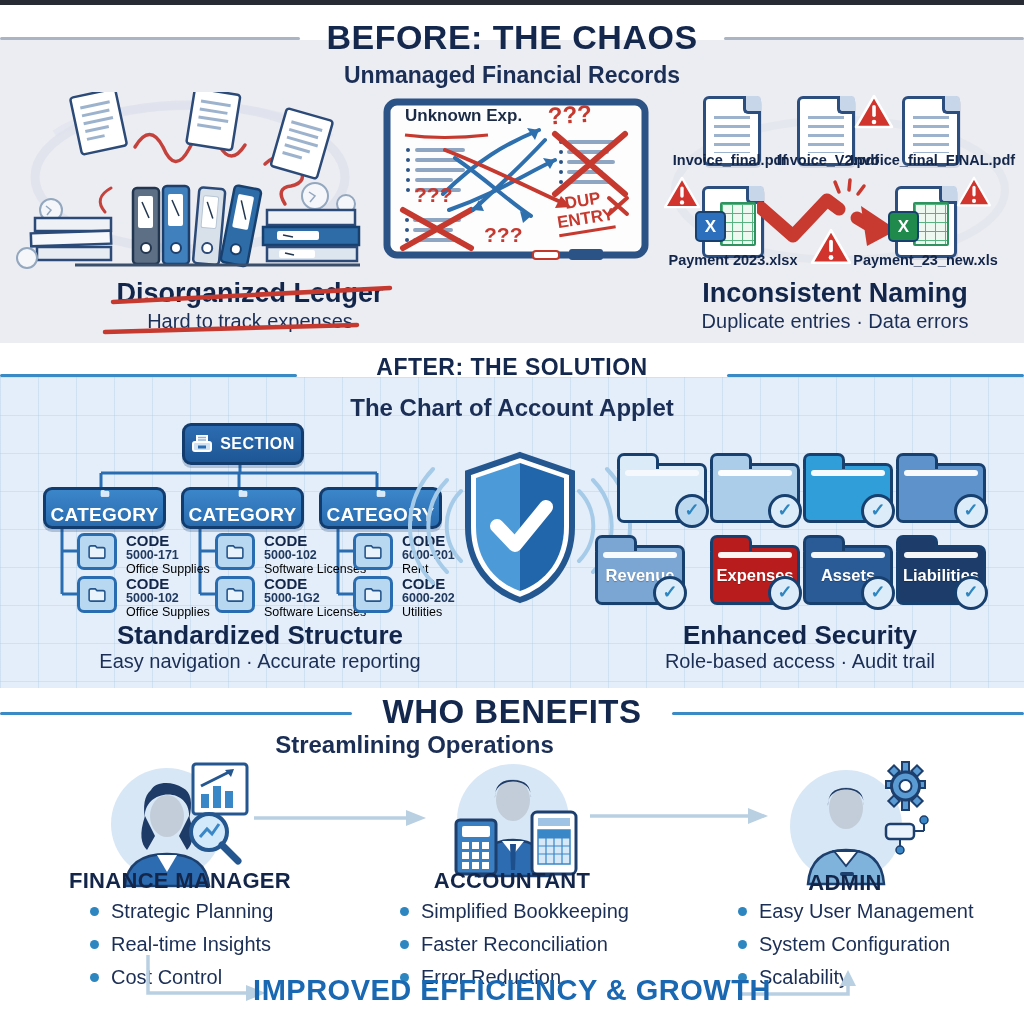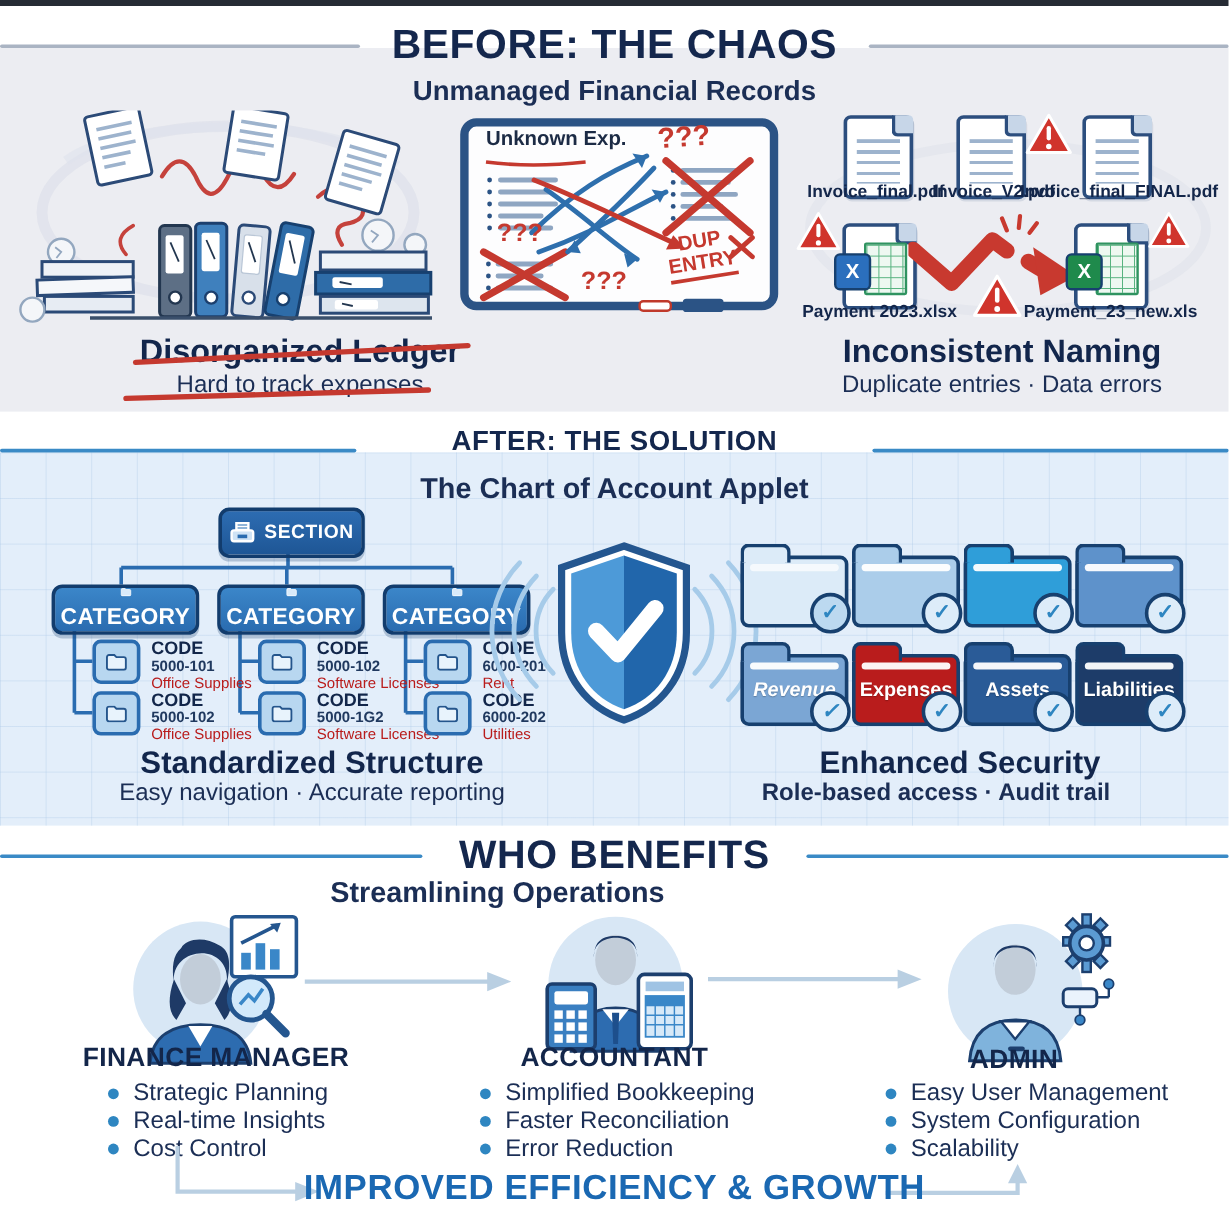--- a/index.html
+++ b/index.html
@@ -31,33 +31,33 @@
   
   .nodebox{position:absolute;display:flex;align-items:center;justify-content:center;gap:7px;color:#fff;
        font-weight:bold;border-radius:9px;border:3px solid #123c6d;box-shadow:0 3px 0 rgba(18,60,109,.25);}
   .section-box{background:linear-gradient(#2d6cb2,#1e5695);font-size:16px;letter-spacing:.5px;}
   .cat-box{background:linear-gradient(#3b86c9,#2a6cb0);font-size:19px;letter-spacing:.3px;flex-direction:column;}
   .code-node{position:absolute;display:flex;gap:9px;align-items:flex-start;}
   .code-icon{width:34px;height:31px;background:#b8d7f0;border:3px solid #2a6cb0;border-radius:7px;
        display:flex;align-items:center;justify-content:center;flex:0 0 auto;}
   .code-t1{font-size:15px;font-weight:bold;color:#12264a;line-height:15px;}
   .code-t2{font-size:12.5px;color:#20395f;line-height:14px;font-weight:bold;}
-  .code-t3{font-size:12.5px;color:#b91c1c;line-height:14px;}
+  .code-t3{font-size:12.5px;color:#000000;line-height:14px;}
   
   .folder{position:absolute;width:84px;height:54px;border:3px solid #17406f;border-radius:7px;}
   .folder::before{content:"";position:absolute;top:-13px;left:-3px;width:36px;height:13px;background:inherit;
        border:3px solid #17406f;border-bottom:none;border-radius:7px 7px 0 0;}
   .fstrip{position:absolute;left:5px;right:5px;top:4px;height:6px;background:#fff;border-radius:3px;opacity:.95;}
   .flabel{position:absolute;inset:0;display:flex;align-items:center;justify-content:center;
        color:#fff;font-weight:bold;font-size:16.5px;text-shadow:0 1px 1px rgba(0,0,0,.25);}
   .badge{position:absolute;right:-5px;bottom:-8px;width:28px;height:28px;border-radius:50%;background:#ddecf9;
        border:3px solid #17406f;color:#2e86c1;font-weight:bold;font-size:18px;line-height:27px;text-align:center;}
   
   .pname{position:absolute;font-weight:bold;font-size:22px;color:#13264a;text-align:center;letter-spacing:.3px;}
-  .plist{position:absolute;display:flex;flex-direction:column;gap:0;}
+  .plist{position:absolute;display:flex;flex-direction:column;gap:10px;}
   .prow{display:flex;align-items:center;gap:12px;font-size:20px;color:#1b2e55;}
   .dot{width:9px;height:9px;border-radius:50%;background:#2e86c1;flex:0 0 auto;}
   .wbtext{position:absolute;font-weight:bold;color:#1c2b45;}
   .red{color:#c5392f;}
   .footer-text{position:absolute;left:0;width:1024px;text-align:center;font-weight:bold;font-size:29px;
        color:#1a68b2;letter-spacing:.5px;}
 </style>
 </head>
 <body>
 
@@ -309,21 +309,21 @@
   </div>
 
   <div class="code-node" style="left:77px;top:533px;">
     <span class="code-icon">
         <svg width="18" height="14" viewBox="0 0 20 16">
           <path d="M1,3 a2,2 0 0 1 2,-2 h5 l2,2 h7 a2,2 0 0 1 2,2 v8 a2,2 0 0 1 -2,2 h-14 a2,2 0 0 1 -2,-2 z" fill="#e8f3fc" stroke="#24558c" stroke-width="1.8"></path>
         </svg>
       </span>
     <span>
         <div class="code-t1">CODE</div>
-        <div class="code-t2">5000-101</div>
+        <div class="code-t2">5000-171</div>
         <div class="code-t3">Office Supplies</div>
       </span>
   </div>
   <div class="code-node" style="left:77px;top:576px;">
     <span class="code-icon">
         <svg width="18" height="14" viewBox="0 0 20 16">
           <path d="M1,3 a2,2 0 0 1 2,-2 h5 l2,2 h7 a2,2 0 0 1 2,2 v8 a2,2 0 0 1 -2,2 h-14 a2,2 0 0 1 -2,-2 z" fill="#e8f3fc" stroke="#24558c" stroke-width="1.8"></path>
         </svg>
       </span>
     <span>
@@ -412,21 +412,21 @@
       <span class="badge">✓</span>
     </div>
   <div class="folder" style="left:803px;top:463px;background:#2f9ed9;">
       <i class="fstrip"></i>
       <span class="badge">✓</span>
     </div>
   <div class="folder" style="left:896px;top:463px;background:#5e92cb;">
       <i class="fstrip"></i>
       <span class="badge">✓</span>
     </div>
-  <div class="folder" style="left:617px;top:545px;background:#7ba6d4;font-style:italic;">
+  <div class="folder" style="left:595px;top:545px;background:#7ba6d4;">
       <i class="fstrip"></i>
       <span class="flabel">Revenue</span>
       <span class="badge">✓</span>
     </div>
   <div class="folder" style="left:710px;top:545px;background:#b91c1c;">
       <i class="fstrip"></i>
       <span class="flabel">Expenses</span>
       <span class="badge">✓</span>
     </div>
   <div class="folder" style="left:803px;top:545px;background:#2a5b97;">
@@ -436,21 +436,21 @@
     </div>
   <div class="folder" style="left:896px;top:545px;background:#1d3c69;">
       <i class="fstrip"></i>
       <span class="flabel">Liabilities</span>
       <span class="badge">✓</span>
     </div>
 
   <div class="ab cap-title center" style="left:80px;top:620px;width:360px;">Standardized Structure</div>
   <div class="ab cap-sub center" style="left:60px;top:650px;width:400px;">Easy navigation · Accurate reporting</div>
   <div class="ab cap-title center" style="left:620px;top:620px;width:360px;">Enhanced Security</div>
-  <div class="ab cap-sub center" style="left:600px;top:650px;width:360px;font-weight:bold;">Role-based access · Audit trail</div>
+  <div class="ab cap-sub center" style="left:620px;top:650px;width:360px;">Role-based access · Audit trail</div>
 
   <div class="rule blue" style="left:0;top:712px;width:352px;"></div>
   <div class="rule blue" style="left:672px;top:712px;width:352px;"></div>
   <div class="ab h1 center" style="left:0;top:693px;width:1024px;font-size:33px;">WHO BENEFITS</div>
   <div class="ab h2 center" style="left:0;top:731px;width:829px;font-size:24px;">Streamlining Operations</div>
 
   <svg class="ab" style="left:105px;top:758px;" width="150" height="132" viewBox="0 0 150 132">
     <circle cx="62" cy="66" r="56" fill="#d8e7f5"></circle>
     <path d="M20,128 C22,104 40,96 62,96 C84,96 102,104 104,128 Z" fill="#2d6cb0" stroke="#1c3f6e" stroke-width="2.5"></path>
     <polygon points="52,97 62,114 72,97" fill="#fff"></polygon>

